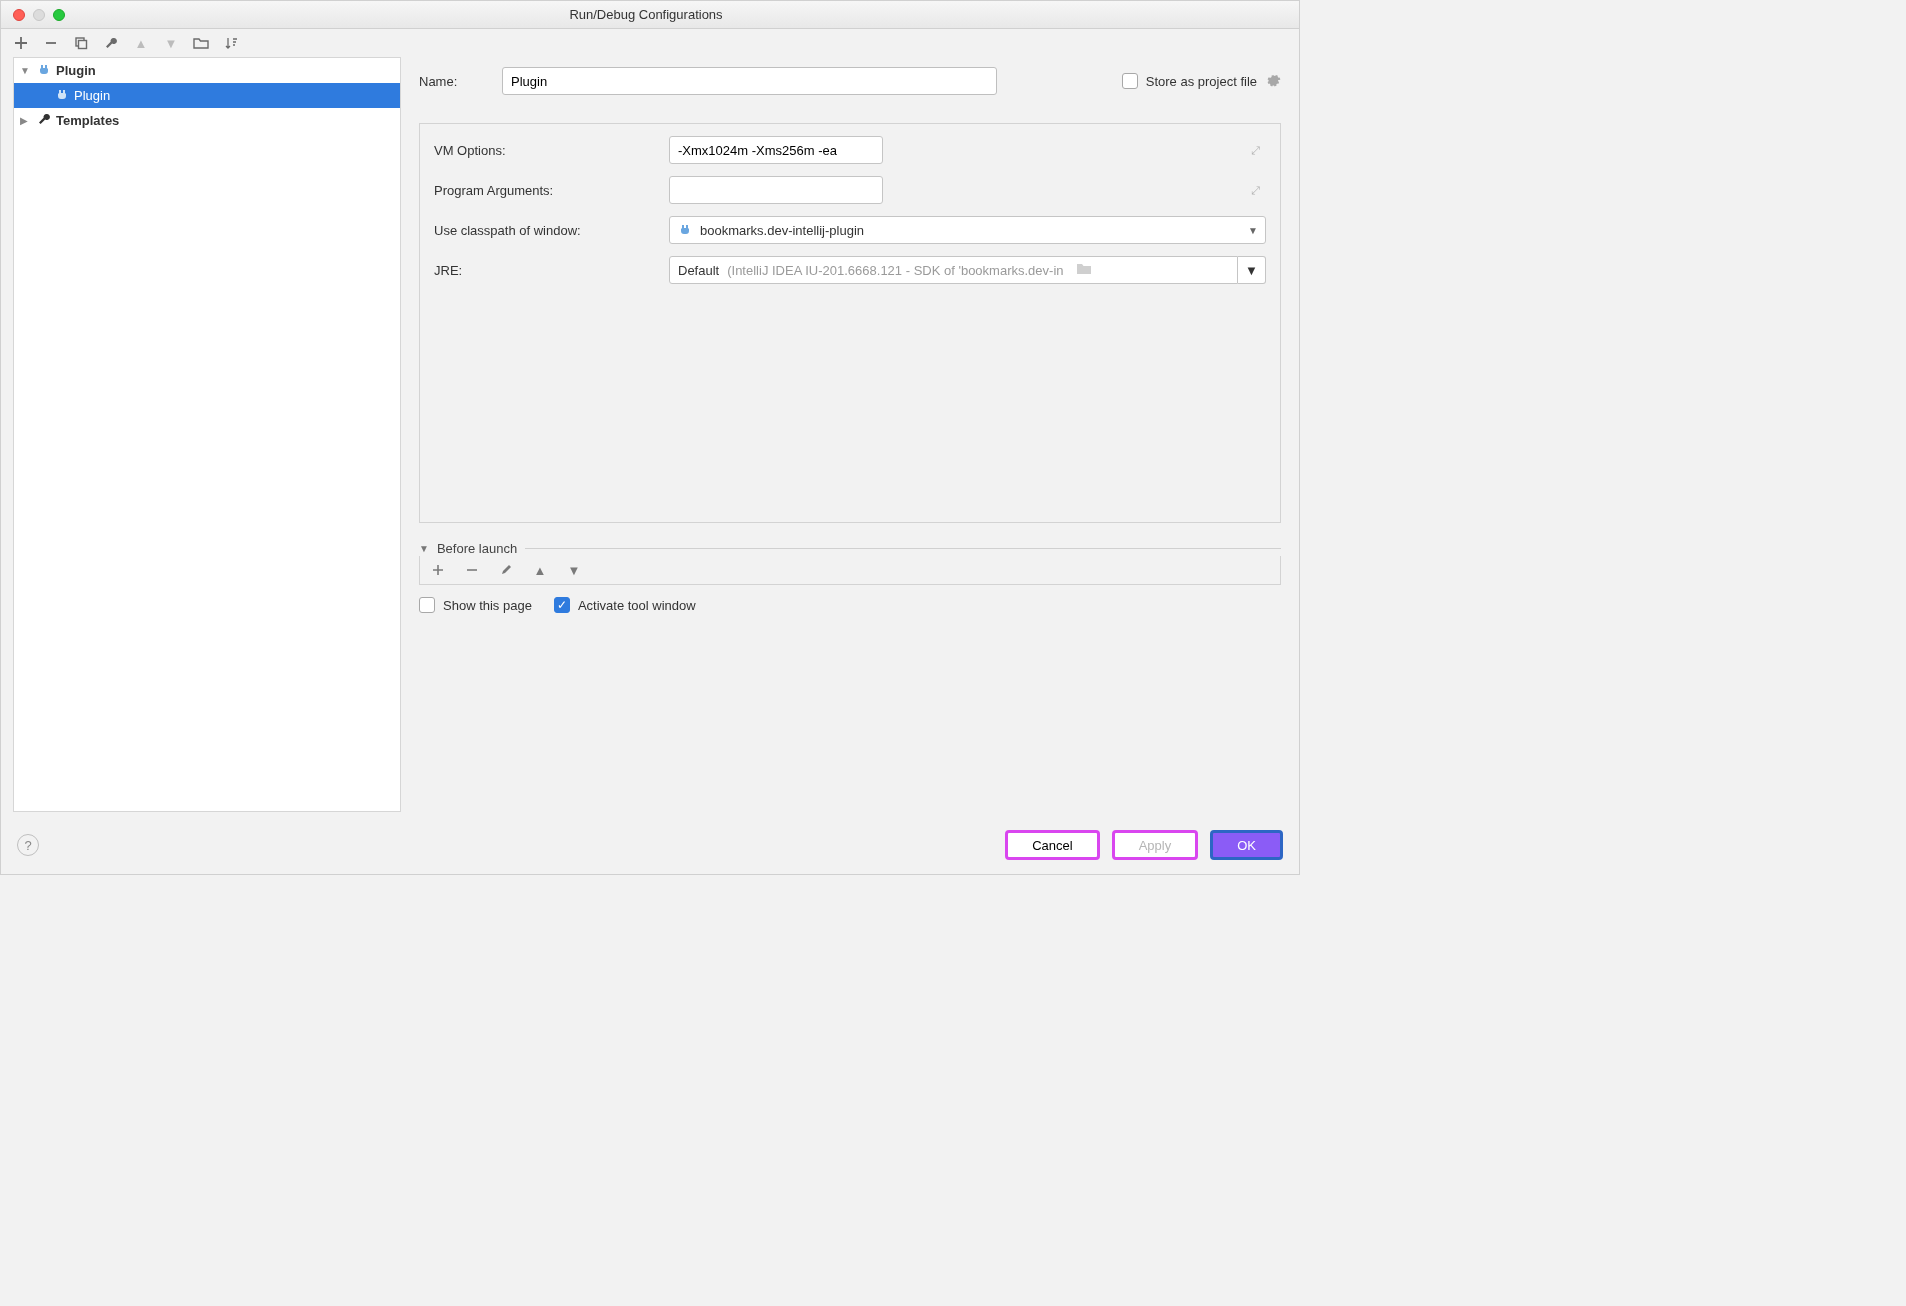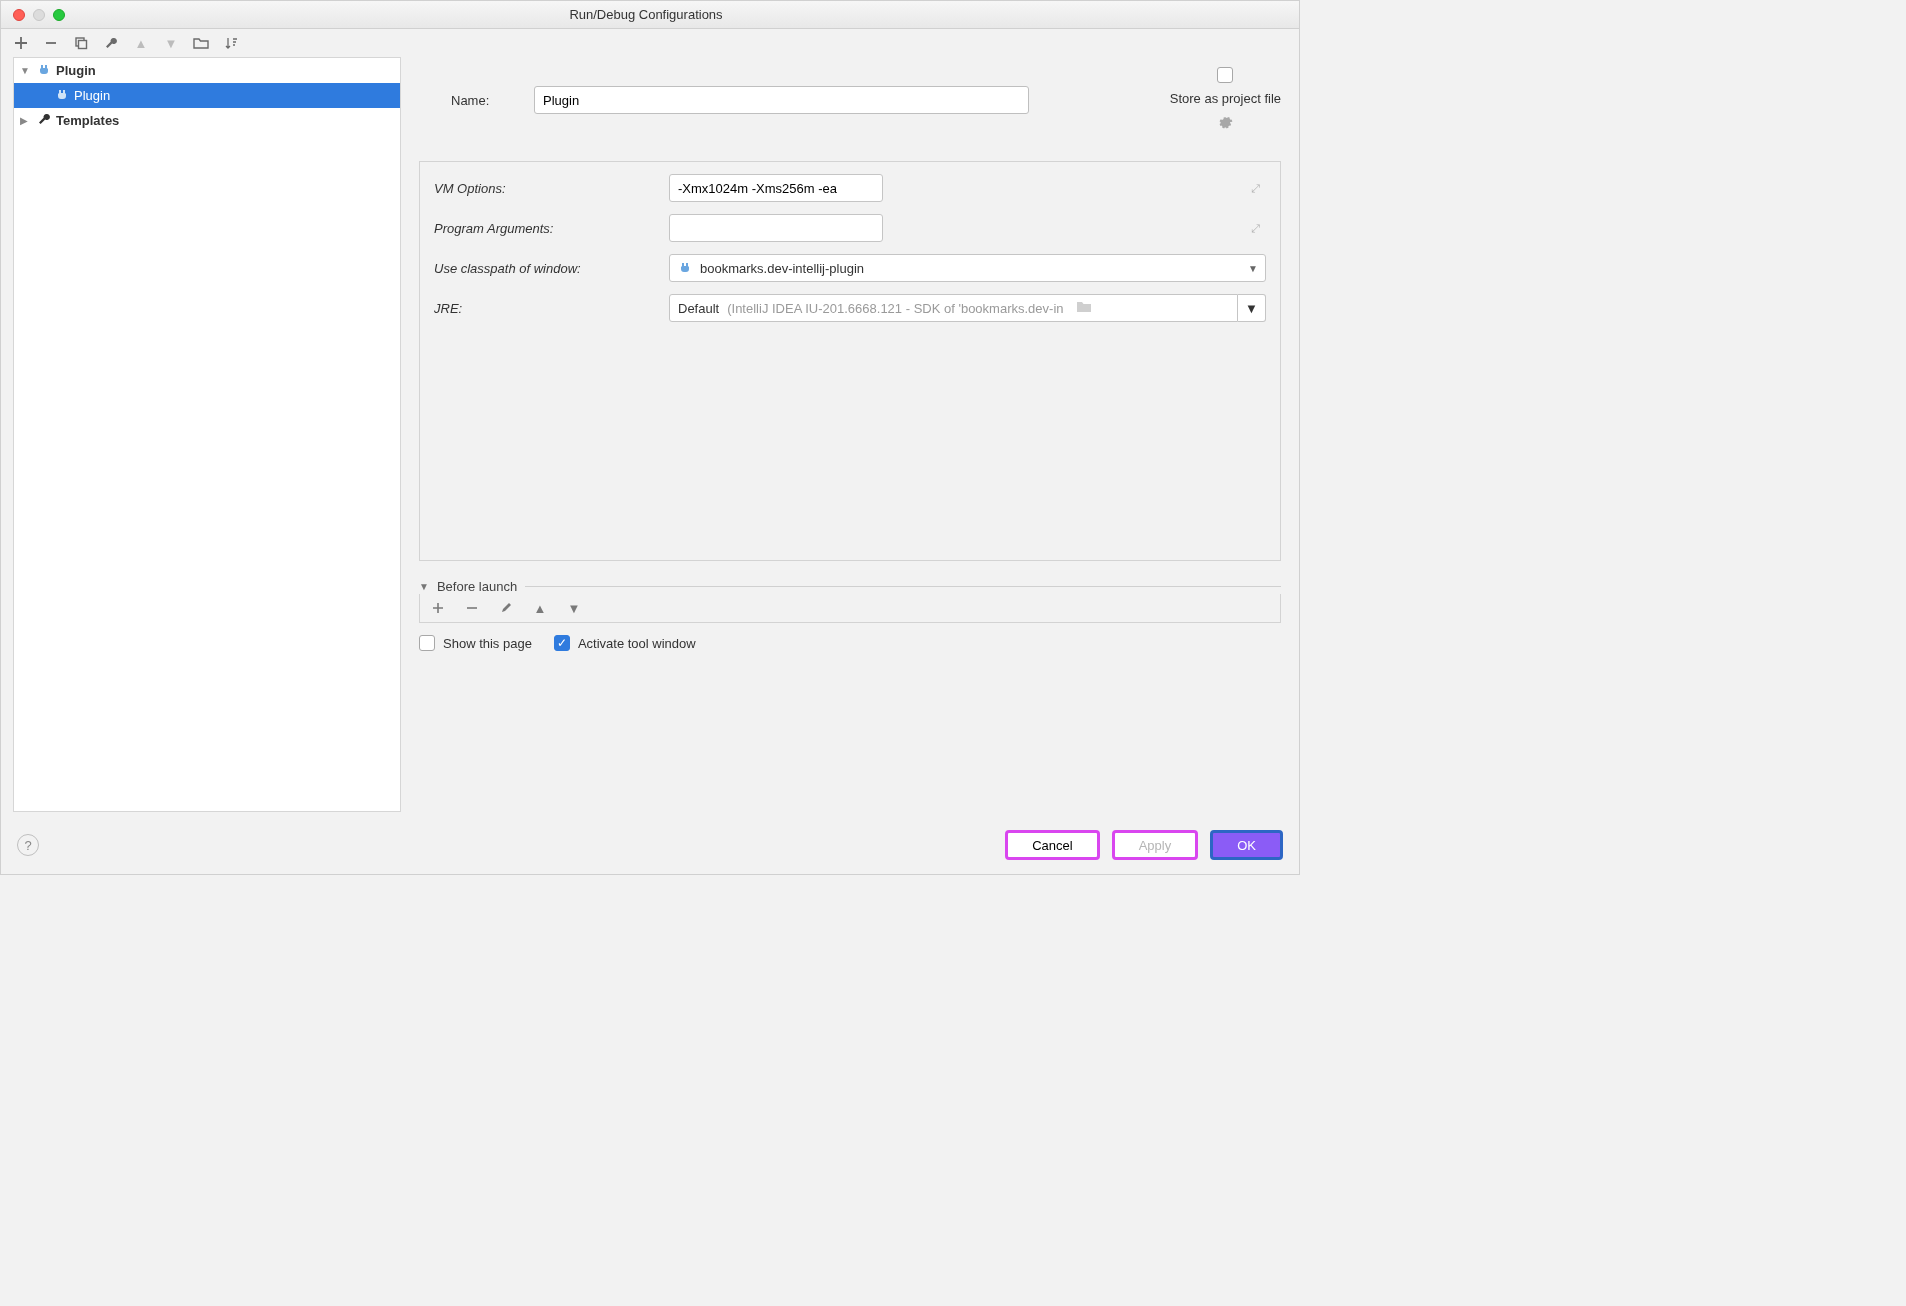--- a/index.html
+++ b/index.html
@@ -59,38 +59,38 @@
 }
 .tree-item .arrow { width:12px; color:#888; font-size:10px; }
 .tree-item .icon { width:16px; text-align:center; }
 .tree-item.level1 { padding-left: 24px; }
 .tree-item.selected { background:#2f7bde; color:#fff; }
 .tree-item .bold { font-weight:600; }
 
 .right-pane { flex:1; padding:0 18px 8px 18px; display:flex; flex-direction:column; }
 
 .name-row { display:flex; align-items:center; gap:18px; padding:10px 0 14px 0;}
-.name-label { width:65px;margin-left:32px; }
+.name-label { width:65px; }
 .name-input { flex:1; max-width:495px; height:28px; padding:0 8px; border:1px solid #bfbfbf; border-radius:3px; background:#fff; font-size:13px; }
-.store-wrap { margin-left:auto; display:flex; align-items:center; gap:8px; color:#333;flex-direction:column; }
+.store-wrap { margin-left:auto; display:flex; align-items:center; gap:8px; color:#333; }
 .gear-small { color:#a8a8a8; }
 
 .tabs { display:flex; gap:28px; padding-left:28px; border-bottom:1px solid #d0d0d0; }
 .tab { padding:8px 4px 10px; font-size:13px; color:#444; cursor:pointer; border-bottom:3px solid transparent; margin-bottom:-1px;}
 .tab.active { color:#2f6fc7; border-bottom-color:#3b7adb; }
 
 .config-panel {
   margin-top:14px;
   border:1px solid #d3d3d3;
   background:#f2f2f2;
   padding:12px 14px;
   height:400px;
 }
 .form-row { display:flex; align-items:center; margin-bottom:12px; }
-.form-label { width:235px; color:#333;font-style:italic; }
+.form-label { width:235px; color:#333; }
 .text-input {
   flex:1; height:28px; padding:0 28px 0 8px;
   border:1px solid #c5c5c5; border-radius:3px; background:#fff;
   font-family:inherit; font-size:13px; position:relative;
 }
 .input-wrap { flex:1; position:relative; }
 .expand-icon { position:absolute; right:6px; top:50%; transform:translateY(-50%); color:#b3b3b3; font-size:11px; pointer-events:none; }
 .select-box {
   flex:1; height:28px; padding:0 28px 0 8px;
   border:1px solid #c5c5c5; border-radius:3px; background:#fff;

